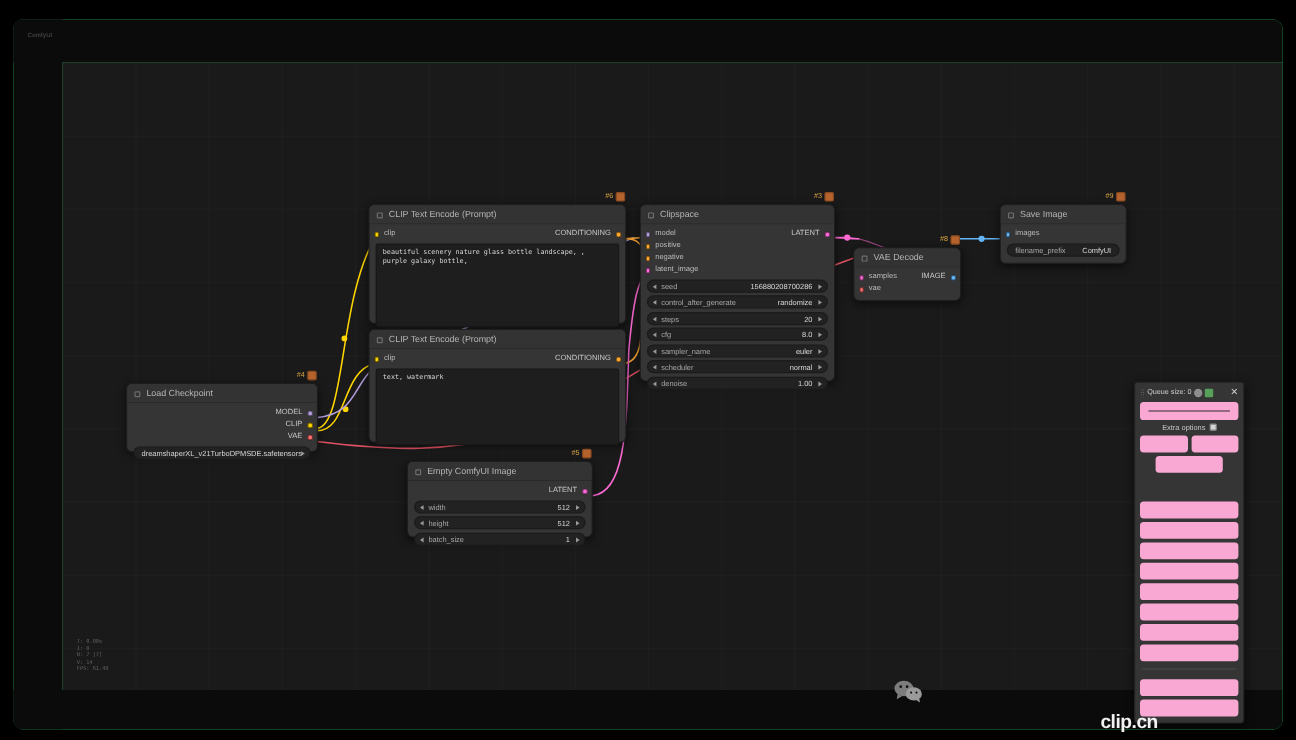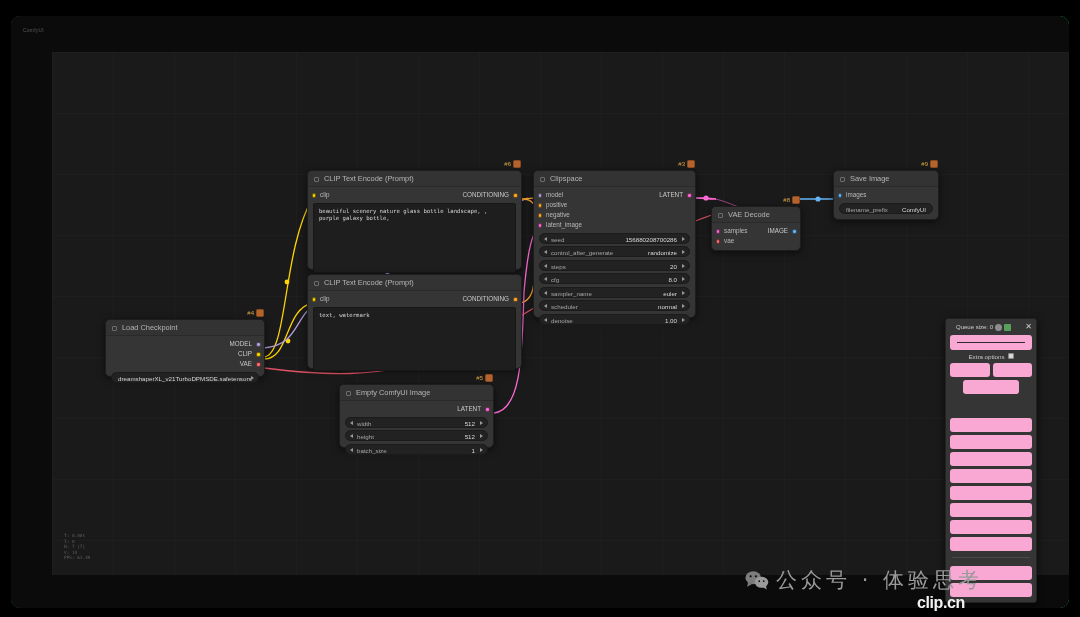--- a/index.html
+++ b/index.html
@@ -574,17 +574,16 @@
     <svg id="wm-logo" viewBox="0 0 32 26">
       <ellipse cx="11" cy="10" rx="10.5" ry="8.6" fill="#7d7d7d"></ellipse>
       <polygon points="4,16 3,22 9,18.5" fill="#7d7d7d"></polygon>
       <circle cx="7.5" cy="8" r="1.5" fill="#111"></circle>
       <circle cx="14.5" cy="8" r="1.5" fill="#111"></circle>
       <ellipse cx="22" cy="16" rx="9" ry="7.4" fill="#9a9a9a"></ellipse>
       <polygon points="28,21 29,25.5 24,22.5" fill="#9a9a9a"></polygon>
       <circle cx="19" cy="14.5" r="1.2" fill="#111"></circle>
       <circle cx="25" cy="14.5" r="1.2" fill="#111"></circle>
     </svg>
-    <span id="wm-text">公众号 · 体验思考</span>
   </div>
   <div id="wm-sub">clip.cn</div>
 
 </div>
 
 </body></html>

